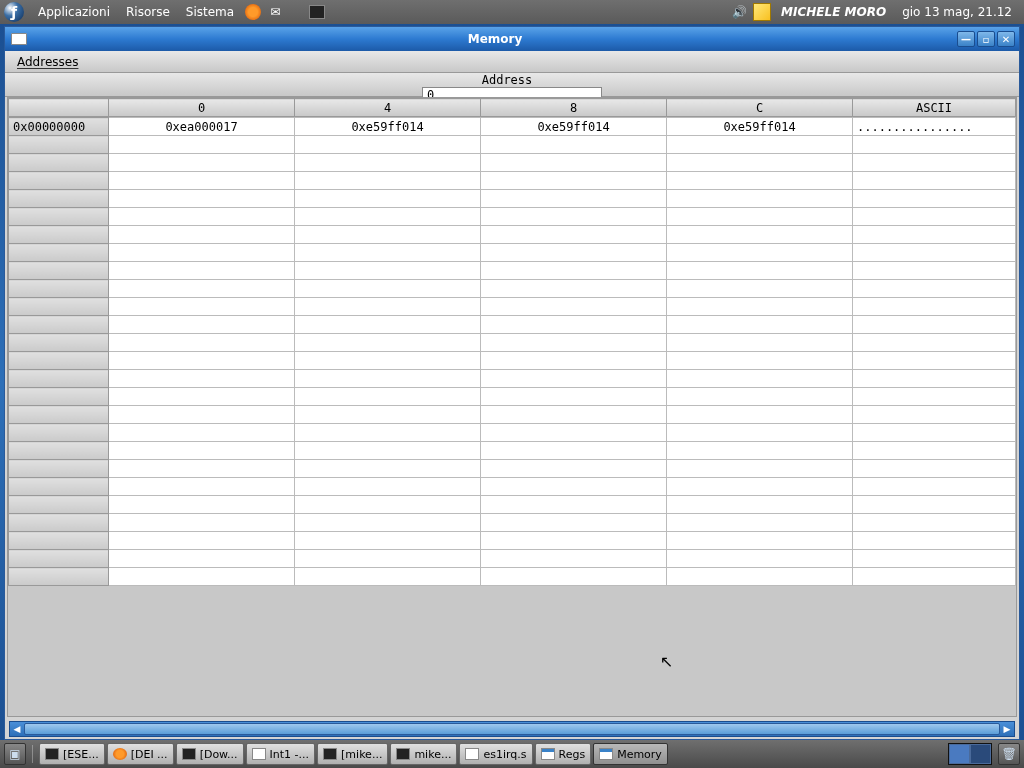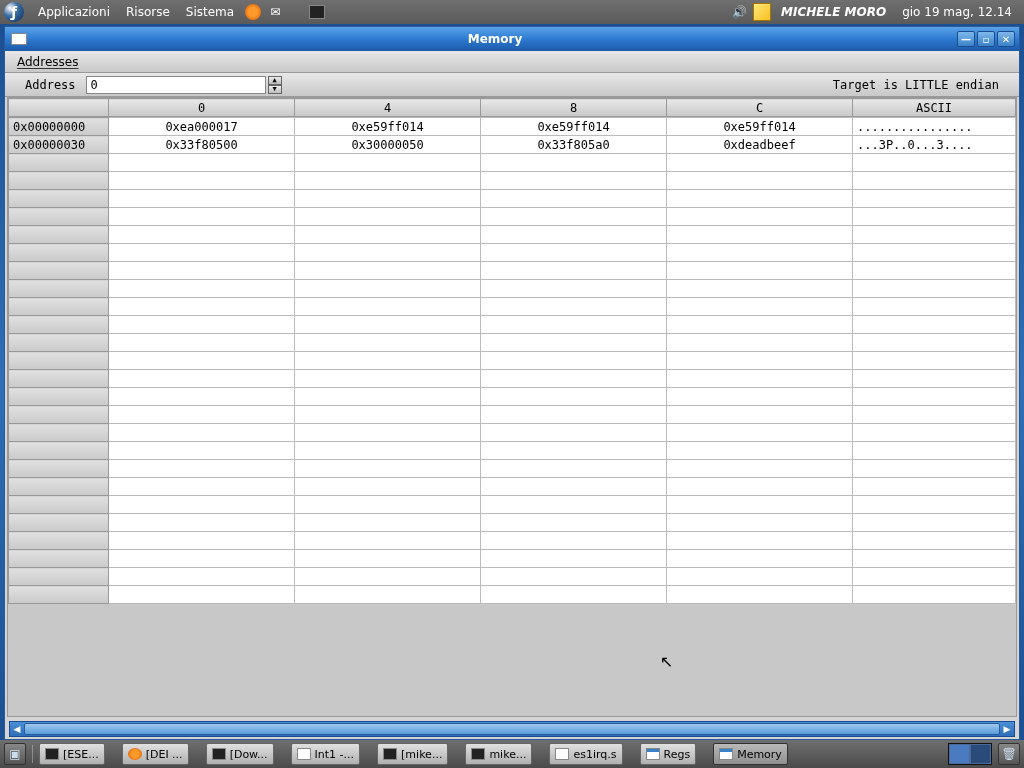--- a/index.html
+++ b/index.html
@@ -20,21 +20,21 @@
   .titlebar { height: 24px; background: linear-gradient(to bottom, #5aa3e8 0%, #2d7ad1 50%, #1c5aa8 100%); color: #fff; display: flex; align-items: center; font-weight: bold; }
   .titlebar .win-icon { width: 16px; height: 12px; background: #fff; margin: 0 6px; border: 1px solid #888; border-radius: 1px; }
   .titlebar .title { flex: 1; text-align: center; }
   .titlebar .win-controls { display: flex; gap: 2px; padding-right: 4px; }
   .titlebar .win-btn { width: 18px; height: 16px; background: linear-gradient(to bottom, #7fb8ea, #3a82c8); border: 1px solid #1a4d8f; border-radius: 2px; display: flex; align-items: center; justify-content: center; color: #fff; font-size: 10px; cursor: pointer; }
 
   .menubar { height: 22px; background: linear-gradient(to bottom, #e8e8e8, #c8c8c8); border-bottom: 1px solid #999; display: flex; align-items: center; padding: 0 6px; }
   .menubar span { text-decoration: underline; text-decoration-color: #333; text-underline-offset: 2px; }
   .menubar .mi { padding: 16px 6px; cursor: pointer; }
 
-  .toolbar { height: 24px; background: linear-gradient(to bottom, #e8e8e8, #c8c8c8); border-bottom: 1px solid #999; display: flex; align-items: center; padding: 0 20px; font-family: "DejaVu Sans Mono", monospace; }
+  .toolbar { height: 24px; background: linear-gradient(to bottom, #e8e8e8, #c8c8c8); border-bottom: 1px solid #999; display: flex; align-items: center; padding: 0 20px; font-family: "DejaVu Sans Mono", monospace; flex-direction: column; }
   .toolbar .lbl { margin-right: 10px; }
   .toolbar input { width: 180px; height: 18px; font-family: inherit; font-size: 12px; padding: 0 4px; border: 1px solid #888; background: #fff; }
   .toolbar .spinner { display: flex; flex-direction: column; margin-left: 2px; }
   .toolbar .spinner .sp { width: 14px; height: 9px; background: linear-gradient(to bottom, #eee, #bbb); border: 1px solid #666; font-size: 7px; display: flex; align-items: center; justify-content: center; cursor: pointer; }
   .toolbar .endian { margin-left: auto; }
 
   .table-wrap { flex: 1; background: #c8c8c8; display: flex; flex-direction: column; border: 1px solid #999; margin: 0 2px; min-height: 0; }
   table { border-collapse: collapse; width: 100%; table-layout: fixed; font-family: "DejaVu Sans Mono", monospace; font-size: 12px; }
   thead th { background: linear-gradient(to bottom, #e8e8e8, #c8c8c8); border: 1px solid #999; font-weight: normal; height: 18px; }
   tbody td { border: 1px solid #bbb; background: #fff; text-align: center; height: 18px; white-space: nowrap; overflow: hidden; }
@@ -88,21 +88,21 @@
       <div class="ti-term" style="width:16px;height:14px"></div>
     </div>
   <div class="spacer"></div>
   <div class="icon-sm">
       <span class="sound-icon"></span>
     </div>
   <div class="icon-sm">
       <div class="notes-icon"></div>
     </div>
   <div class="username">MICHELE MORO</div>
-  <div class="clock">gio 19 mag, 12.14</div>
+  <div class="clock">gio 13 mag, 21.12</div>
 </div>
 
 <div class="window">
   <div class="titlebar">
     <div class="win-icon"></div>
     <div class="title">Memory</div>
     <div class="win-controls">
       <div class="win-btn">—</div>
       <div class="win-btn">▫</div>
       <div class="win-btn">✕</div>
@@ -157,28 +157,20 @@
         <tbody id="tbody">
             <tr>
               <td class="addr">0x00000000</td>
               <td class="v0">0xea000017</td>
               <td>0xe59ff014</td>
               <td>0xe59ff014</td>
               <td>0xe59ff014</td>
               <td class="ascii">................</td>
             </tr>
             <tr>
-              <td class="addr">0x00000030</td>
-              <td class="v0">0x33f80500</td>
-              <td>0x30000050</td>
-              <td>0x33f805a0</td>
-              <td>0xdeadbeef</td>
-              <td class="ascii">...3P..0...3....</td>
-            </tr>
-            <tr>
               <td class="addr">&nbsp;</td>
               <td>&nbsp;</td>
               <td>&nbsp;</td>
               <td>&nbsp;</td>
               <td>&nbsp;</td>
               <td>&nbsp;</td>
             </tr>
             <tr>
               <td class="addr">&nbsp;</td>
               <td>&nbsp;</td>
@@ -379,21 +371,21 @@
   <div class="hscroll">
     <div class="arr l">◀</div>
     <div class="thumb"></div>
     <div class="arr r">▶</div>
   </div>
 </div>
 
 <div class="bottom-panel">
   <div class="show-desktop">▣</div>
   <div class="gap"></div>
-  <div id="tasks" style="display:flex; gap:17px; align-items:center;">
+  <div id="tasks" style="display:flex; gap:2px; align-items:center;">
       <div class="task">
         <div class="ti ti-term"></div>
         <div class="tl">[ESE...</div>
       </div>
       <div class="task">
         <div class="ti ti-ff"></div>
         <div class="tl">[DEI ...</div>
       </div>
       <div class="task">
         <div class="ti ti-term"></div>

